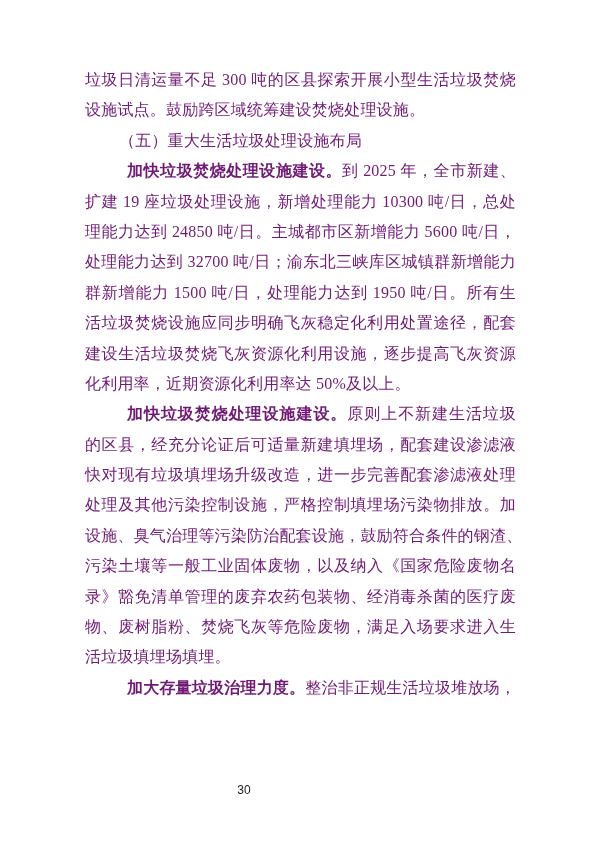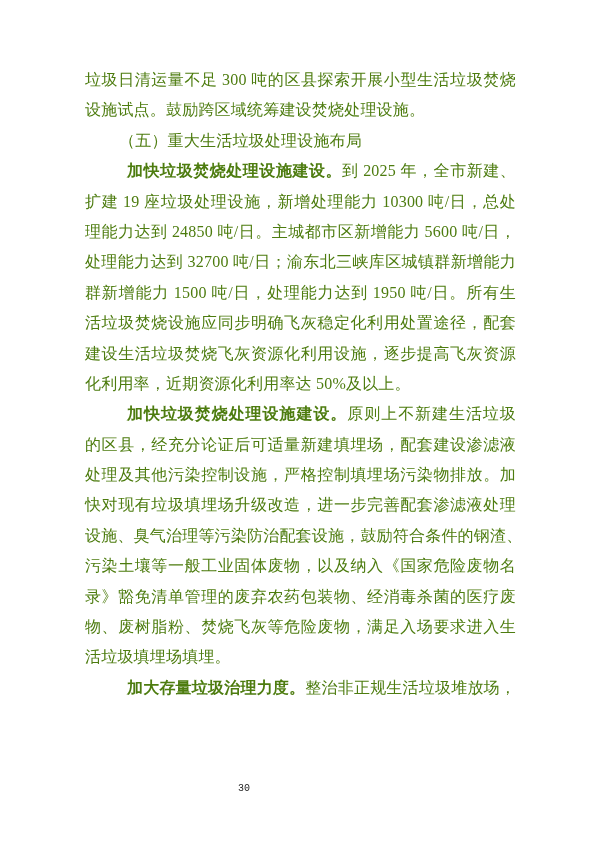--- a/index.html
+++ b/index.html
@@ -14,21 +14,21 @@
     width: 600px;
     height: 848px;
     background: #ffffff;
     overflow: hidden;
   }
   .text-block {
     position: absolute;
     left: 85px;
     top: 65px;
     width: 431px;
-    color: #4d7c0f;
+    color: #701a75;
   }
   .line {
     height: 30.4px;
     line-height: 30.4px;
     font-size: 16px;
     letter-spacing: 0.2px;
     white-space: nowrap;
     text-align: justify;
     text-align-last: justify;
     text-justify: inter-character;
@@ -44,23 +44,23 @@
     font-family: "Liberation Sans", sans-serif;
     letter-spacing: 0.2px;
     margin-left: 8px;
   }
   .page-number {
     position: absolute;
     left: 0;
     top: 783px;
     width: 488px;
     text-align: center;
-    font-size: 10px;
+    font-size: 12px;
     color: #222222;
-    font-family: Liberation Mono, monospace;
+    font-family: Liberation Sans, sans-serif;
   }
 </style>
 </head>
 <body>
 
 <div class="page">
   <div class="text-block">
 
     <div class="line"><span class="text-run">垃圾日清运量不足 300 吨的区县探索开展小型生活垃圾焚烧</span></div>
     <div class="line end"><span class="text-run">设施试点。鼓励跨区域统筹建设焚烧处理设施。</span></div>
@@ -68,22 +68,22 @@
     <div class="line indent"><span class="bold-run">加快垃圾焚烧处理设施建设。</span><span class="text-run">到 2025 年，全市新建、</span></div>
     <div class="line"><span class="text-run">扩建 19 座垃圾处理设施，新增处理能力 10300 吨/日，总处</span></div>
     <div class="line"><span class="text-run">理能力达到 24850 吨/日。主城都市区新增能力 5600 吨/日，</span></div>
     <div class="line"><span class="text-run">处理能力达到 32700 吨/日；渝东北三峡库区城镇群新增能力</span></div>
     <div class="line"><span class="text-run">群新增能力 1500 吨/日，处理能力达到 1950 吨/日。所有生</span></div>
     <div class="line"><span class="text-run">活垃圾焚烧设施应同步明确飞灰稳定化利用处置途径，配套</span></div>
     <div class="line"><span class="text-run">建设生活垃圾焚烧飞灰资源化利用设施，逐步提高飞灰资源</span></div>
     <div class="line end"><span class="text-run">化利用率，近期资源化利用率达 50%及以上。</span></div>
     <div class="line indent"><span class="bold-run">加快垃圾焚烧处理设施建设。</span><span class="text-run">原则上不新建生活垃圾</span></div>
     <div class="line"><span class="text-run">的区县，经充分论证后可适量新建填埋场，配套建设渗滤液</span></div>
+    <div class="line"><span class="text-run">快对现有垃圾填埋场升级改造，进一步完善配套渗滤液处理</span></div>
     <div class="line"><span class="text-run">处理及其他污染控制设施，严格控制填埋场污染物排放。加</span></div>
-    <div class="line"><span class="text-run">快对现有垃圾填埋场升级改造，进一步完善配套渗滤液处理</span></div>
     <div class="line"><span class="text-run">设施、臭气治理等污染防治配套设施，鼓励符合条件的钢渣、</span></div>
     <div class="line"><span class="text-run">污染土壤等一般工业固体废物，以及纳入《国家危险废物名</span></div>
     <div class="line"><span class="text-run">录》豁免清单管理的废弃农药包装物、经消毒杀菌的医疗废</span></div>
     <div class="line"><span class="text-run">物、废树脂粉、焚烧飞灰等危险废物，满足入场要求进入生</span></div>
     <div class="line end"><span class="text-run">活垃圾填埋场填埋。</span></div>
     <div class="line indent"><span class="bold-run">加大存量垃圾治理力度。</span><span class="text-run">整治非正规生活垃圾堆放场，</span></div>
 
   </div>
 
   <div class="page-number">30</div>

